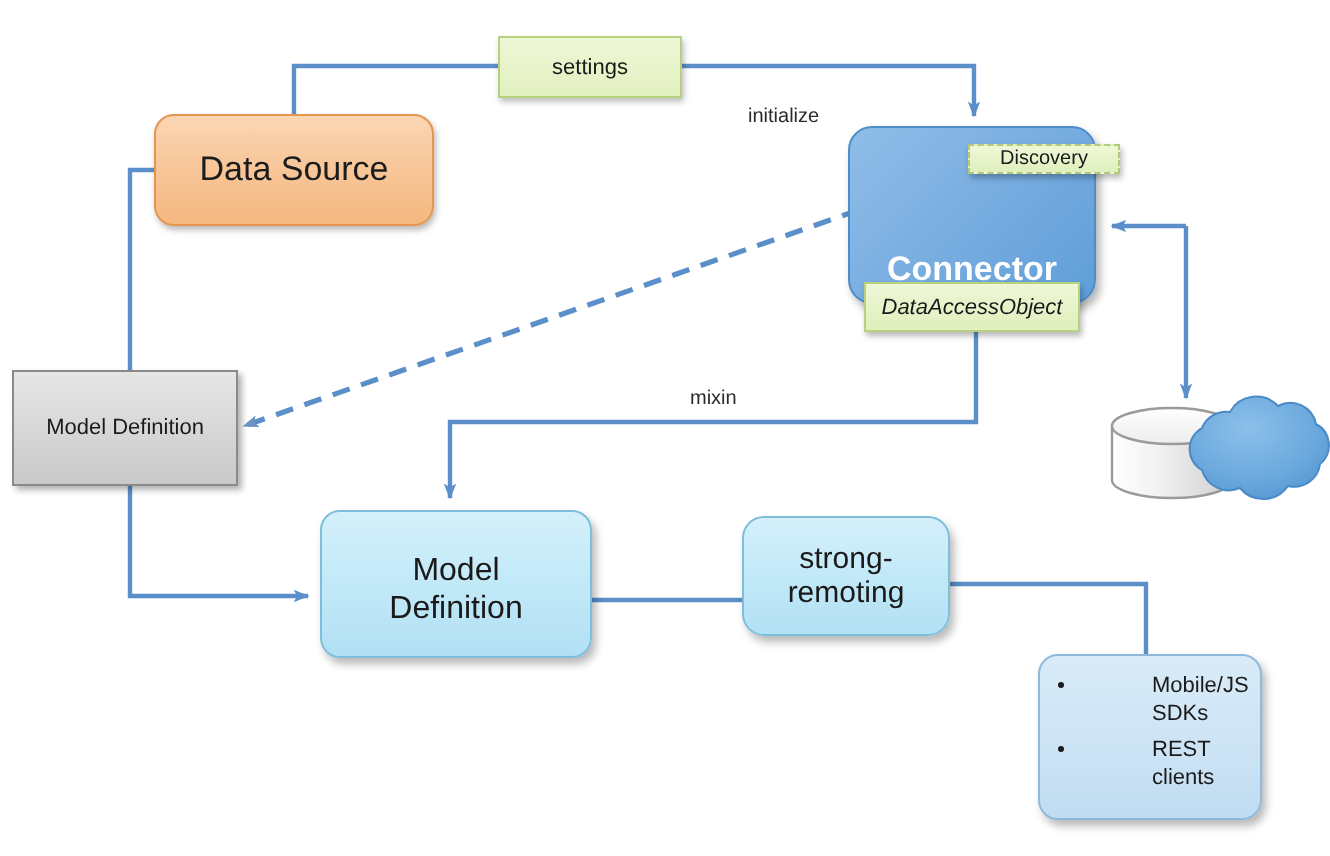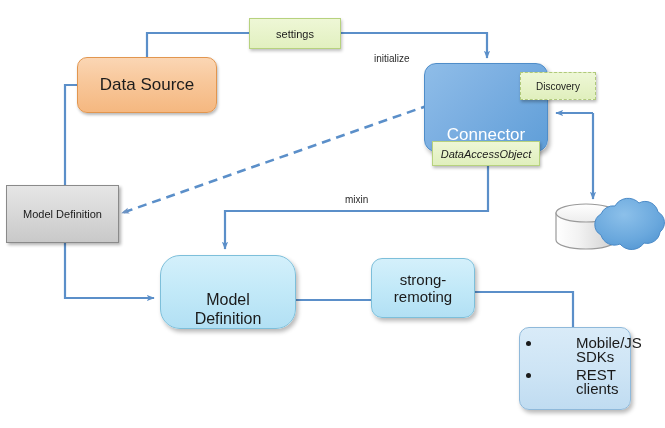--- a/index.html
+++ b/index.html
@@ -30,55 +30,55 @@
     box-shadow:1px 2px 3px rgba(0,0,0,.25);
     font-size:11px;color:#1a1a1a;
   }
 
   
   .n-connector{
     left:424px;top:63px;width:124px;height:89px;border-radius:12px;
     background:linear-gradient(135deg,#8fbde8 0%,#7db0e2 40%,#5f9ed8 100%);
     border:1px solid #4f8dc9;
     box-shadow:2px 3px 4px rgba(0,0,0,.3);
-    font-size:17px;font-weight:normal;color:#ffffff;
+    font-size:17px;font-weight:bold;color:#ffffff;
     align-items:flex-end;padding-bottom:6px;
   }
   .n-discovery{
-    left:484px;top:72px;width:76px;height:28px;
+    left:484px;top:72px;width:76px;height:15px;
     background:linear-gradient(180deg,#eef7d6 0%,#e0efbd 100%);
     border:1px dashed #b0c97a;
     box-shadow:1px 2px 3px rgba(0,0,0,.28);
-    font-size:10px;color:#1a1a1a;margin-left:36px;
+    font-size:10px;color:#1a1a1a;
   }
   .n-dao{
     left:432px;top:141px;width:108px;height:25px;
     background:linear-gradient(180deg,#eef7d6 0%,#e0efbd 100%);
     border:1px solid #b7d27e;
     box-shadow:1px 2px 3px rgba(0,0,0,.28);
     font-size:11px;color:#1a1a1a;font-style:italic;
   }
 
   
   .n-modeldef{
     left:6px;top:185px;width:113px;height:58px;
     background:linear-gradient(180deg,#e6e6e6 0%,#d6d6d6 55%,#c9c9c9 100%);
     border:1px solid #8a8a8a;
     box-shadow:2px 2px 3px rgba(0,0,0,.3);
     font-size:11px;color:#1a1a1a;text-align:right;
   }
 
   
   .n-modelctor{
-    left:160px;top:255px;width:136px;height:74px;border-radius:20px;
+    left:160px;top:255px;width:136px;height:74px;border-radius:10px;
     background:linear-gradient(180deg,#d4f0fb 0%,#c2e9f8 50%,#b2e0f4 100%);
     border:1px solid #7dbfda;
     box-shadow:2px 3px 4px rgba(0,0,0,.28);
     font-size:16px;color:#1a1a1a;line-height:1.15;
-    align-items:flex-end;padding-top:7px;
+    align-items:center;padding-top:7px;
   }
   .n-ctorlist{
     left:173px;top:328px;width:107px;height:64px;
     background:linear-gradient(180deg,#e9e9e9 0%,#dcdcdc 60%,#d0d0d0 100%);
     border:1px solid #8a8a8a;
     box-shadow:2px 2px 3px rgba(0,0,0,.3);
     display:block;padding:4px 2px 0 4px;text-align:left;
   }
   .n-ctorlist ul{margin:0;padding:0 0 0 13px;list-style:disc;}
   .n-ctorlist li{font-size:9.5px;color:#1a1a1a;line-height:12.4px;margin:0;}
@@ -94,21 +94,21 @@
 
   
   .n-clients{
     left:519px;top:327px;width:112px;height:83px;border-radius:10px;
     background:linear-gradient(180deg,#d9ebf8 0%,#cde4f5 55%,#c0dcf1 100%);
     border:1px solid #8fb9da;
     box-shadow:2px 3px 4px rgba(0,0,0,.28);
     display:block;padding:8px 3px 0 6px;text-align:left;
   }
   .n-clients ul{margin:0;padding:0 0 0 16px;list-style:disc;}
-  .n-clients li{font-size:15px;color:#1a1a1a;line-height:14px;margin:0 0 4px 0;padding-left:34px;}
+  .n-clients li{font-size:11px;color:#1a1a1a;line-height:14px;margin:0 0 4px 0;padding-left:34px;}
 
   
   .elabel{position:absolute;font-size:10px;color:#2b2b2b;white-space:nowrap;}
   .lbl-initialize{left:374px;top:6px;margin-top:47px;}
   .lbl-mixin{left:345px;top:194px;}
 </style>
 </head>
 <body>
 
 <div id="stage">

